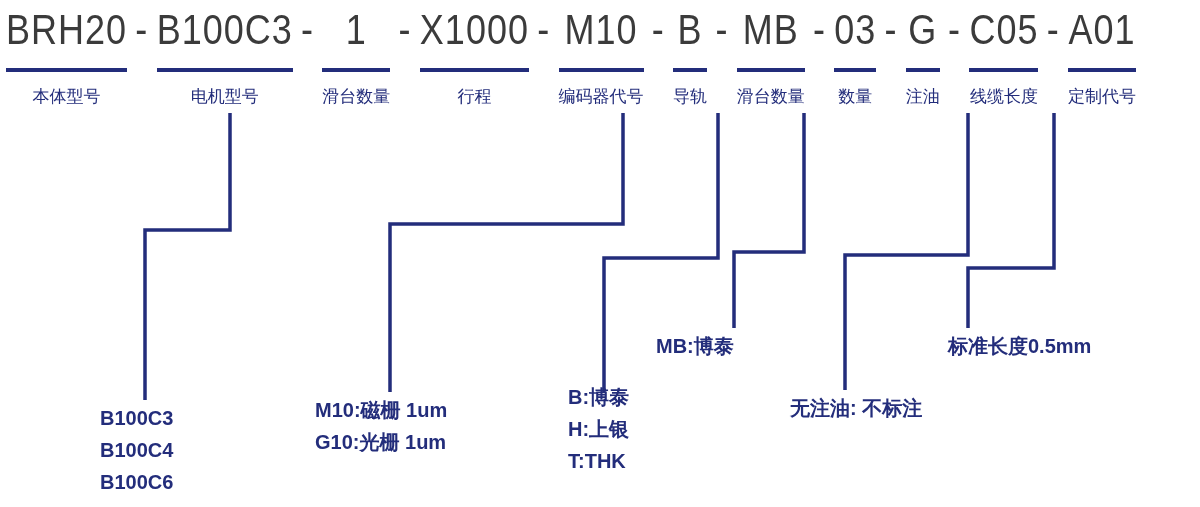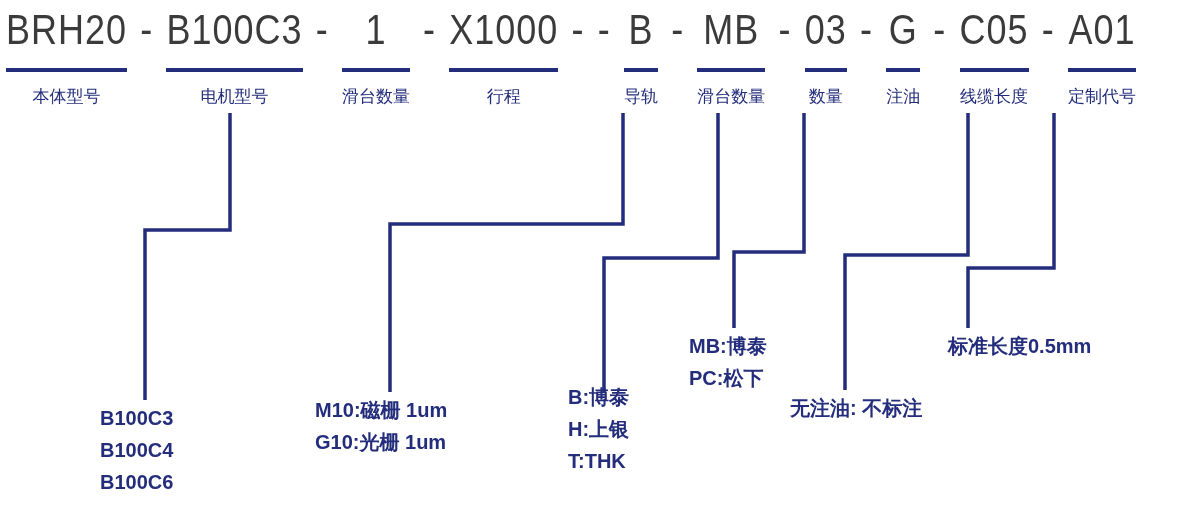--- a/index.html
+++ b/index.html
@@ -65,20 +65,25 @@
   <span class="hyphen">-</span>
 
   <div class="seg-col">
     <span class="seg-code">X1000</span>
     <div class="seg-underline"></div>
     <span class="seg-label">行程</span>
   </div>
 
   <span class="hyphen">-</span>
 
+  <div class="seg-col">
+    <span class="seg-code">M10</span>
+    <div class="seg-underline"></div>
+    <span class="seg-label">编码器代号</span>
+  </div>
 
   <span class="hyphen">-</span>
 
   <div class="seg-col">
     <span class="seg-code">B</span>
     <div class="seg-underline"></div>
     <span class="seg-label">导轨</span>
   </div>
 
   <span class="hyphen">-</span>
@@ -140,23 +145,22 @@
         <div>M10:磁栅 1um</div>
         <div>G10:光栅 1um</div>
       </div>
 
   <div class="detail-block" style="left: 568px; top: 381px;">
         <div>B:博泰</div>
         <div>H:上银</div>
         <div>T:THK</div>
       </div>
 
-  <div class="detail-block" style="left: 689px; top: 330px;">
+  <div class="detail-block" style="left: 656px; top: 330px;">
         <div>MB:博泰</div>
-        <div>PC:松下</div>
       </div>
 
   <div class="detail-block" style="left: 790px; top: 392px;">
         <div>无注油: 不标注</div>
       </div>
 
   <div class="detail-block" style="left: 948px; top: 330px;">
         <div>标准长度0.5mm</div>
       </div>
 </div>

